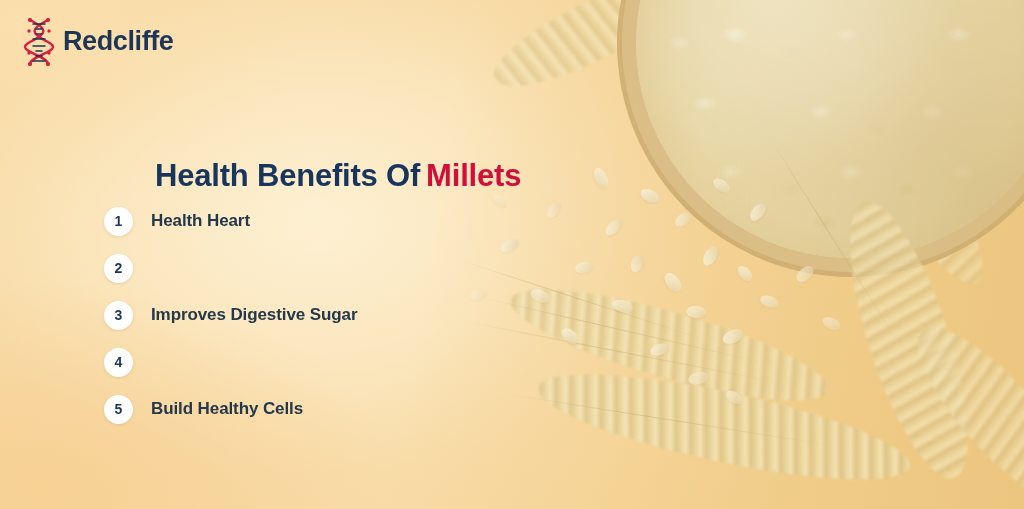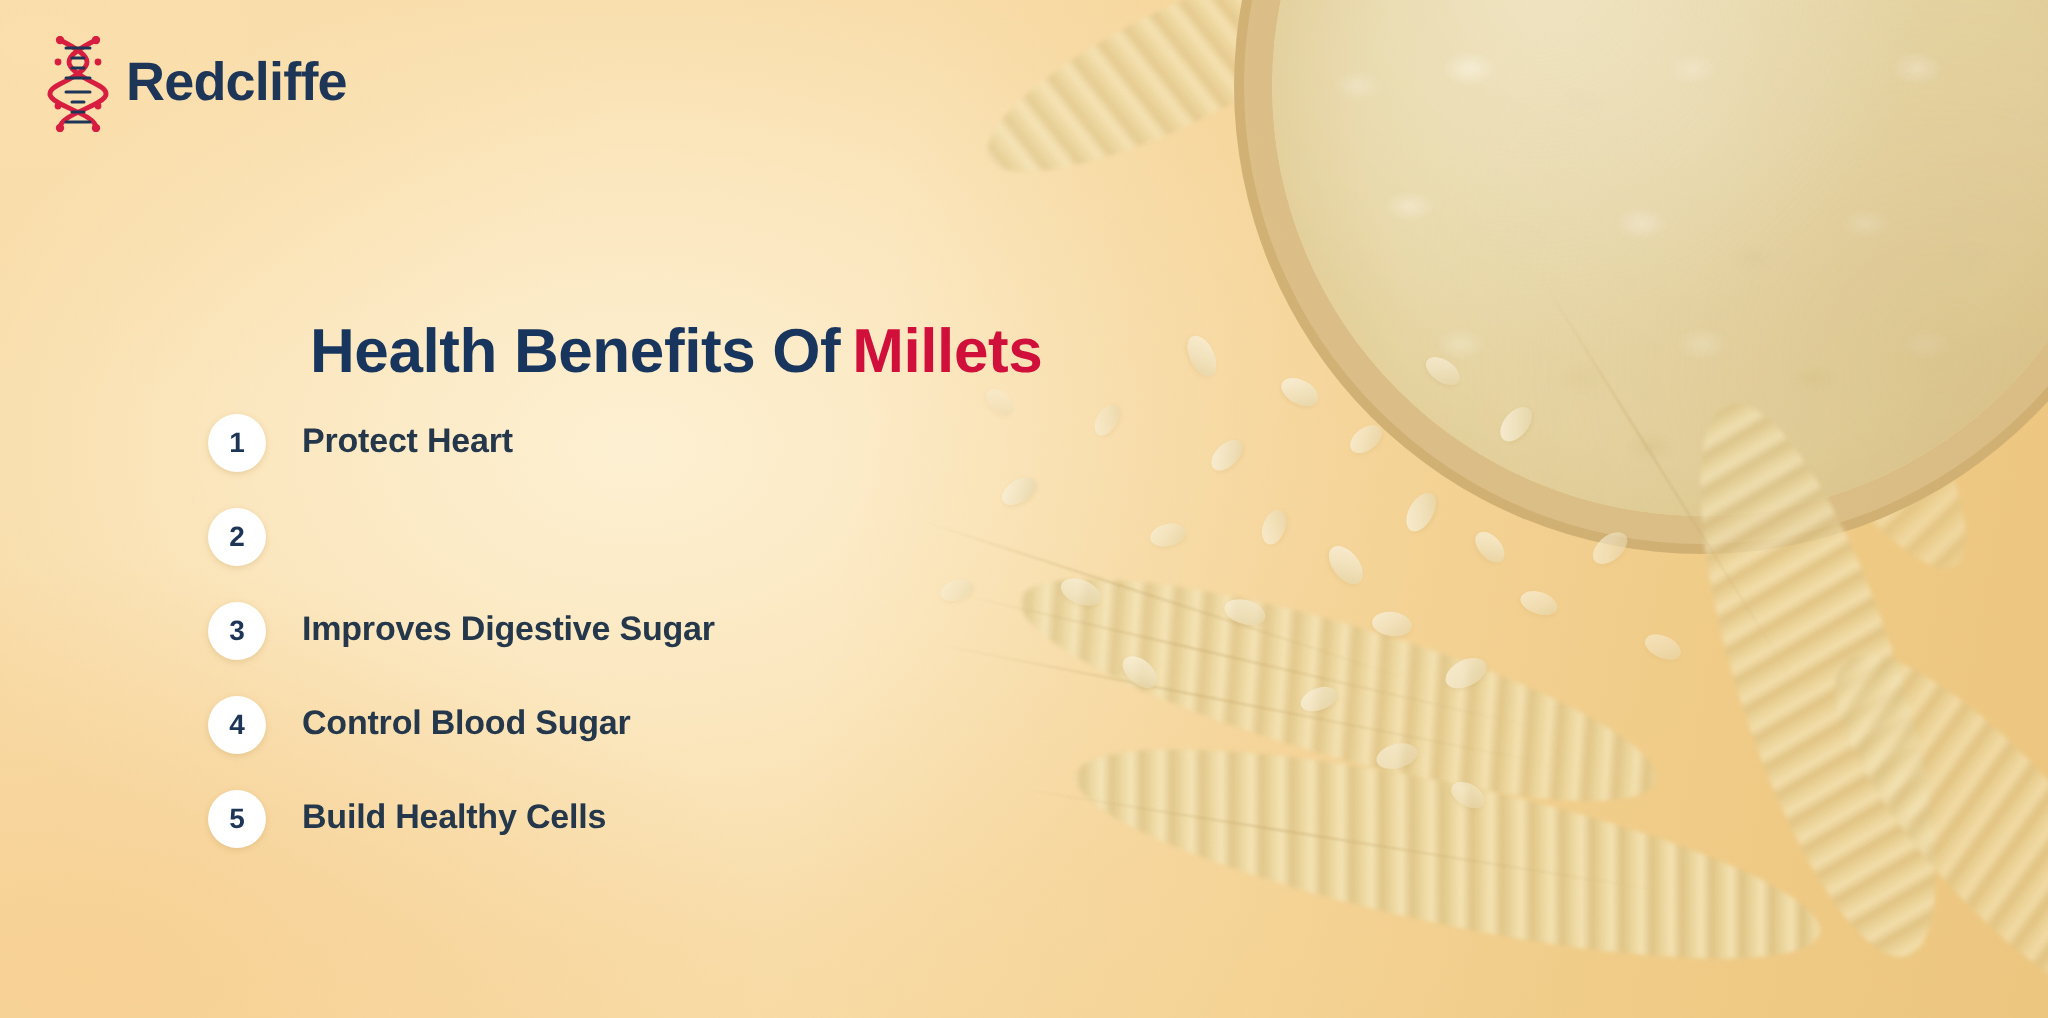--- a/index.html
+++ b/index.html
@@ -360,35 +360,34 @@
   </div>
 
   <h1 class="headline">
     <span class="lead">Health Benefits Of</span><span class="accent">Millets</span>
   </h1>
 
   <div class="benefits">
 
     <div class="benefit-row">
       <span class="benefit-num">1</span>
-      <span class="benefit-label">Protect Heart</span>
+      <span class="benefit-label">Health Heart</span>
     </div>
 
     <div class="benefit-row">
       <span class="benefit-num">2</span>
     </div>
 
     <div class="benefit-row">
       <span class="benefit-num">3</span>
       <span class="benefit-label">Improves Digestive Sugar</span>
     </div>
 
     <div class="benefit-row">
       <span class="benefit-num">4</span>
-      <span class="benefit-label">Control Blood Sugar</span>
     </div>
 
     <div class="benefit-row">
       <span class="benefit-num">5</span>
       <span class="benefit-label">Build Healthy Cells</span>
     </div>
 
   </div>
 
 </div>

